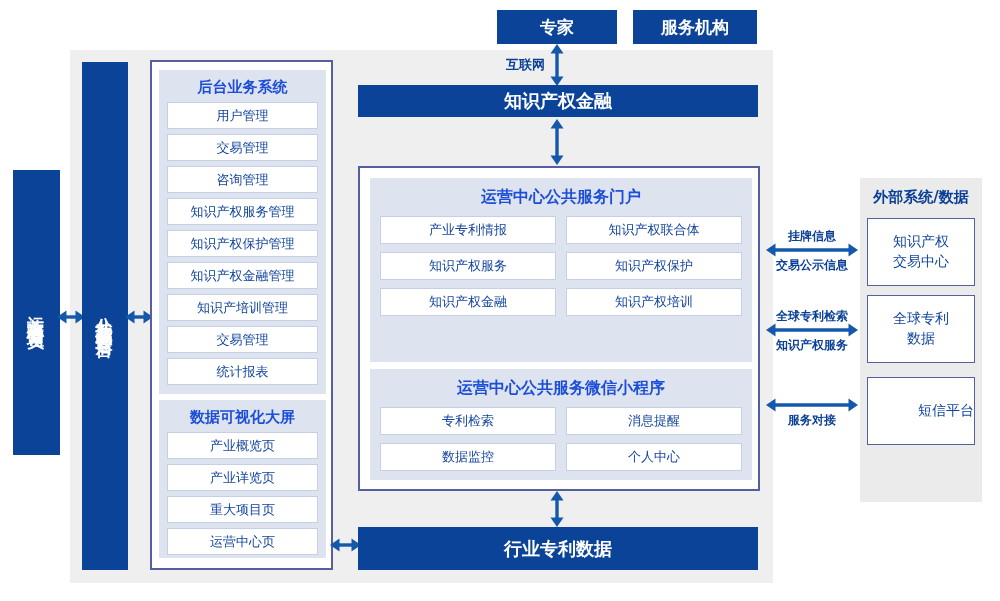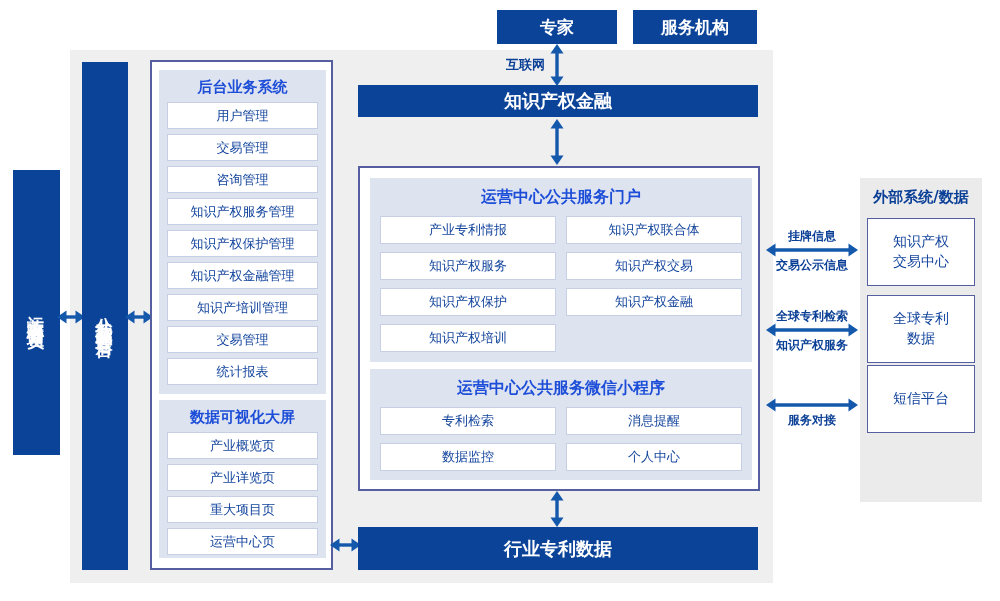--- a/index.html
+++ b/index.html
@@ -113,21 +113,20 @@
     </div>
   </div>
 
   <div class="outer-panel" style="left:358px;top:166px;width:402px;height:325px;">
     <div class="sub-panel center-sub" style="top:10px;height:184px;">
       <div class="sub-title">运营中心公共服务门户</div>
       <div class="grid-2">
         <div class="item">产业专利情报</div>
         <div class="item">知识产权联合体</div>
         <div class="item">知识产权服务</div>
-        <div class="item">知识产权交易</div>
         <div class="item">知识产权保护</div>
         <div class="item">知识产权金融</div>
         <div class="item">知识产权培训</div>
       </div>
     </div>
     <div class="sub-panel center-sub" style="top:201px;height:111px;">
       <div class="sub-title">运营中心公共服务微信小程序</div>
       <div class="grid-2">
         <div class="item">专利检索</div>
         <div class="item">消息提醒</div>
@@ -155,21 +154,21 @@
   <div class="right-panel">
     <div class="right-title">外部系统/数据</div>
     <div class="ext-box" style="top:40px;">
       <span>知识产权</span>
       <span>交易中心</span>
     </div>
     <div class="ext-box" style="top:117px;">
       <span>全球专利</span>
       <span>数据</span>
     </div>
-    <div class="ext-box" style="top:187px;">
+    <div class="ext-box" style="top:199px;align-items:flex-end;">
       <span>短信平台</span>
     </div>
   </div>
 
   <div class="lbl" style="left:766px;top:229px;width:92px;">挂牌信息</div>
   <svg class="arrow" style="left:766px;top:242px;" width="92" height="16">
     <line x1="8" y1="8" x2="84" y2="8" stroke="#1458ab" stroke-width="3.4"></line>
     <polygon points="0,8 9.5,1.5 9.5,14.5" fill="#1458ab"></polygon>
     <polygon points="92,8 82.5,1.5 82.5,14.5" fill="#1458ab"></polygon>
   </svg>

